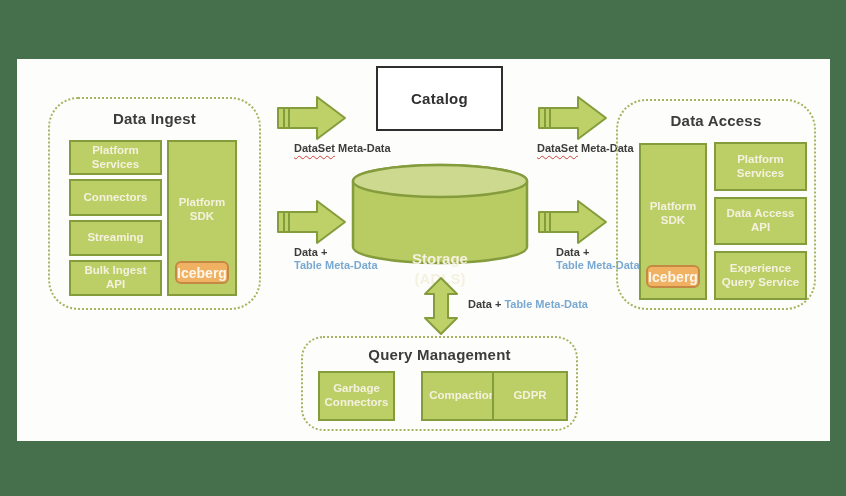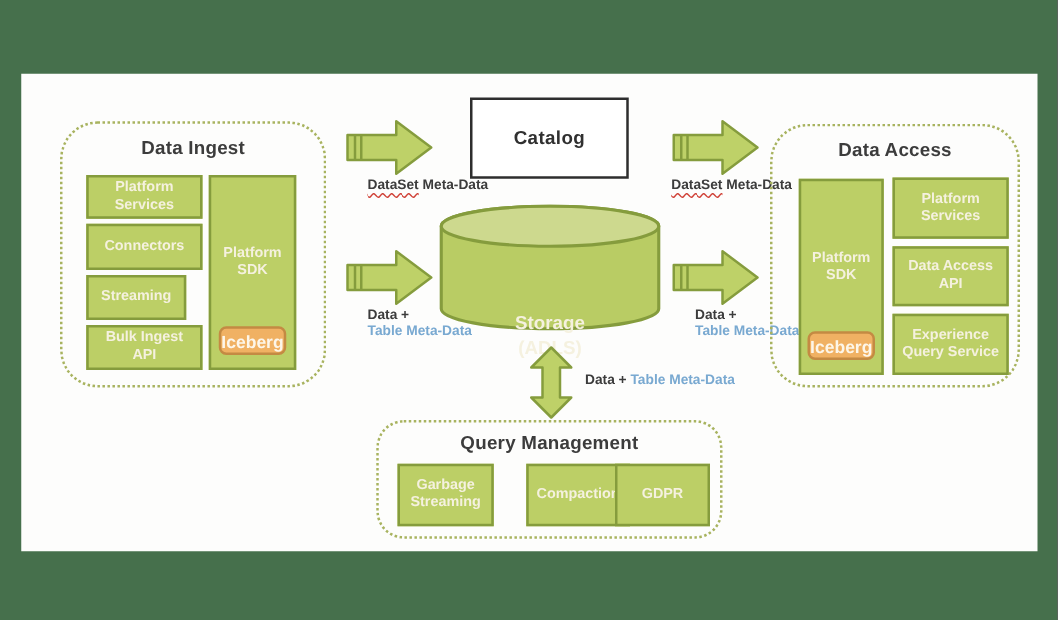--- a/index.html
+++ b/index.html
@@ -76,21 +76,21 @@
 </head>
 <body>
 
 <div class="canvas">
   <div class="panel">
 
     <div class="group" style="left:31px;top:38px;width:213px;height:213px;">
       <div class="group-title">Data Ingest</div>
       <div class="gbox" style="left:19px;top:41px;width:93px;height:35px;">Platform Services</div>
       <div class="gbox" style="left:19px;top:80px;width:93px;height:37px;">Connectors</div>
-      <div class="gbox" style="left:19px;top:121px;width:80px;height:36px;">Streaming</div>
+      <div class="gbox" style="left:19px;top:121px;width:93px;height:36px;">Streaming</div>
       <div class="gbox" style="left:19px;top:161px;width:93px;height:36px;">Bulk Ingest API</div>
       <div class="sdk" style="left:117px;top:41px;width:70px;height:156px;">
         <div class="sdk-label">Platform SDK</div>
         <div class="badge">Iceberg</div>
       </div>
     </div>
 
     <svg class="arrow" style="left:259px;top:34px;" viewBox="0 0 72 50">
       <polygon class="arrow-shape" points="2,15 41,15 41,4 69,25 41,46 41,35 2,35"></polygon>
       <path class="arrow-rib" d="M8,15 V35 M13,15 V35"></path>
@@ -99,21 +99,21 @@
       <span class="sq">DataSet</span><span> Meta-Data</span>
     </div>
 
     <svg class="arrow" style="left:259px;top:138px;" viewBox="0 0 72 50">
       <polygon class="arrow-shape" points="2,15 41,15 41,4 69,25 41,46 41,35 2,35"></polygon>
       <path class="arrow-rib" d="M8,15 V35 M13,15 V35"></path>
     </svg>
     <div class="meta-label" style="left:257px;top:187px;">Data +</div>
     <div class="meta-label blue" style="left:257px;top:200px;">Table Meta-Data</div>
 
-    <div class="catalog" style="left:359px;top:7px;margin-top:12px;">Catalog</div>
+    <div class="catalog" style="left:359px;top:7px;">Catalog</div>
 
     <div class="storage" style="left:333px;top:102px;">
       <svg width="180" height="108" viewBox="0 0 180 108">
         <path class="cyl-body" d="M3,20 L3,86 A87,16 0 0 0 177,86 L177,20 A87,16 0 0 0 3,20 Z"></path>
         <ellipse class="cyl-top" cx="90" cy="20" rx="87" ry="16"></ellipse>
       </svg>
       <div class="storage-label">
         <div>Storage</div>
         <div>(ADLS)</div>
       </div>
@@ -147,19 +147,19 @@
         <div class="sdk-label">Platform SDK</div>
         <div class="badge">Iceberg</div>
       </div>
       <div class="gbox" style="left:96px;top:41px;width:93px;height:49px;">Platform Services</div>
       <div class="gbox" style="left:96px;top:96px;width:93px;height:48px;">Data Access API</div>
       <div class="gbox" style="left:96px;top:150px;width:93px;height:49px;">Experience Query Service</div>
     </div>
 
     <div class="group" style="left:284px;top:277px;width:277px;height:95px;border-radius:22px;">
       <div class="group-title" style="top:8px;">Query Management</div>
-      <div class="gbox" style="left:15px;top:33px;width:77px;height:50px;">Garbage Streaming</div>
+      <div class="gbox" style="left:15px;top:33px;width:77px;height:50px;">Garbage Connectors</div>
       <div class="gbox" style="left:98px;top:33px;width:83px;height:50px;margin-left:20px;">Compaction</div>
       <div class="gbox" style="left:189px;top:33px;width:76px;height:50px;">GDPR</div>
     </div>
 
   </div>
 </div>
 
 </body></html>

